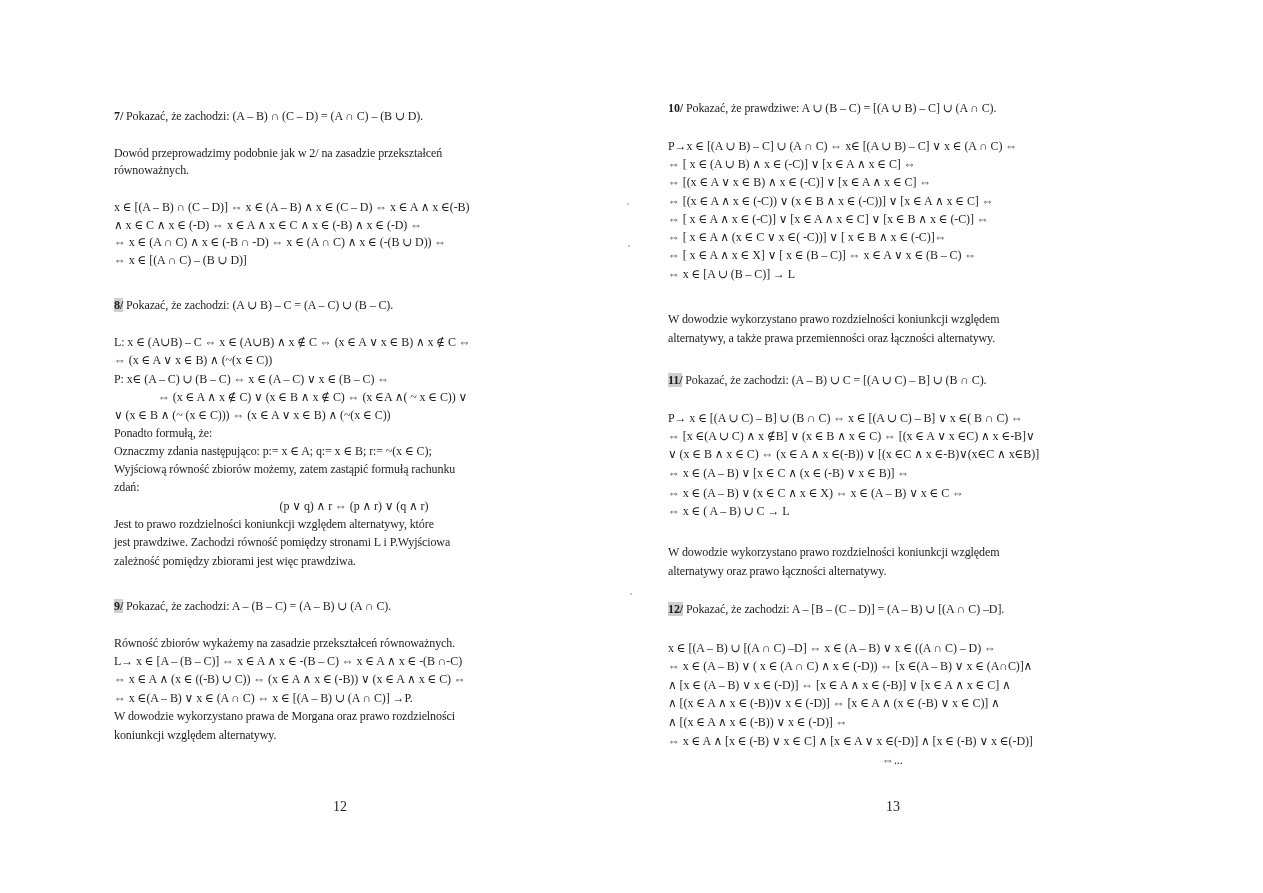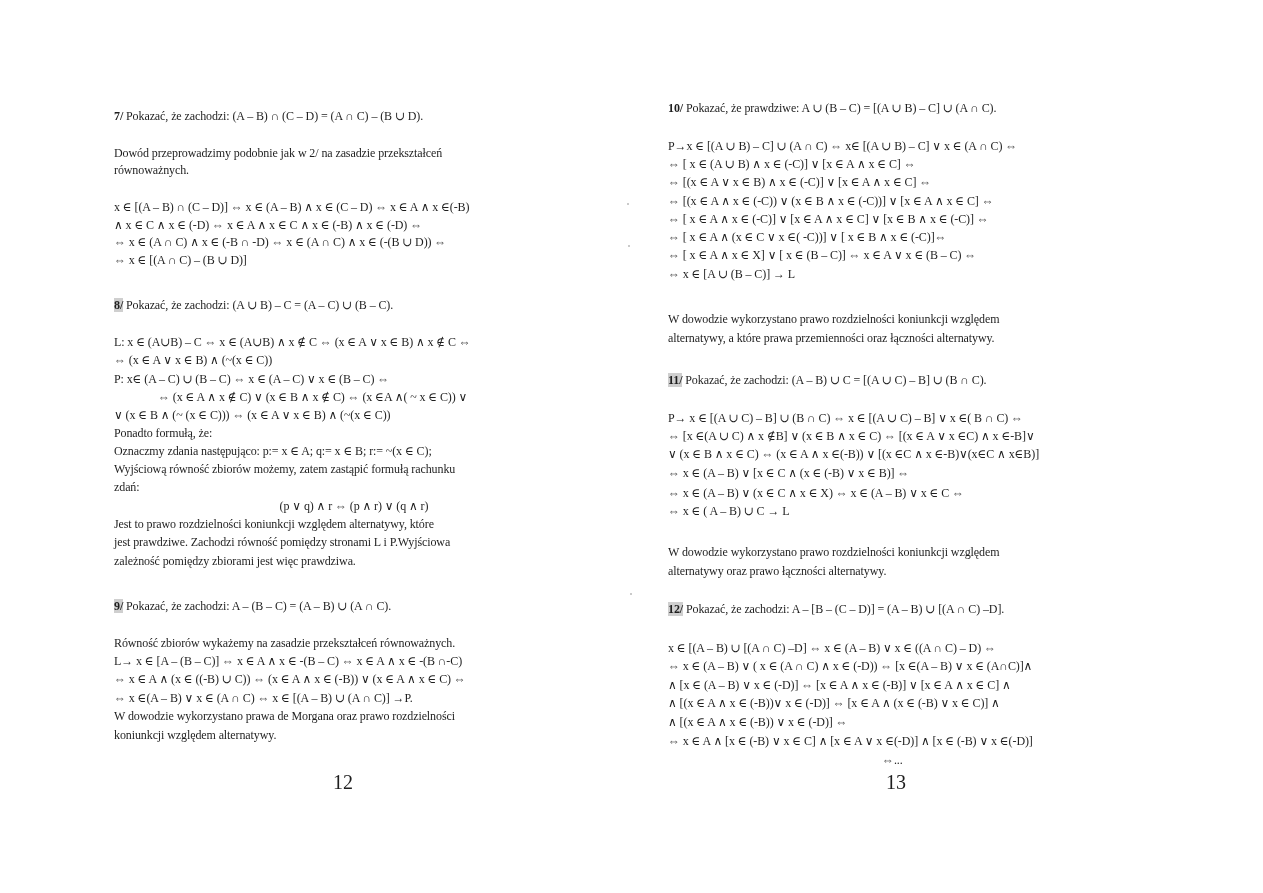--- a/index.html
+++ b/index.html
@@ -8,21 +8,21 @@
     font-family: "Liberation Serif", "DejaVu Serif", serif;
     color: #1e1e1e;
   }
   .page { position: absolute; top: 0; }
   .page-left { left: 114px; width: 480px; }
   .page-right { left: 668px; width: 486px; }
   .line { position: absolute; left: 0; white-space: nowrap; font-size: 12px; line-height: 17px; letter-spacing: -0.1px; }
   .num { font-weight: bold; }
   .hl { background: #cfcfcf; }
   .centered { text-align: center; width: 100%; }
-  .pageno { position: absolute; font-size: 20px; }
+  .pageno { position: absolute; font-size: 14px; margin-top: 28px; }
   .speck { position: absolute; width: 2px; height: 2px; background: #b8b8b8; border-radius: 1px; }
 </style>
 </head>
 <body>
 
 <div class="page page-left">
 
   <div class="line" style="top:108px;"><span class="num">7/</span> <span>Pokazać, że zachodzi: (A – B) ∩ (C – D) = (A ∩ C) – (B ∪ D).</span></div>
   <div class="line" style="top:145px;">Dowód przeprowadzimy podobnie jak w 2/ na zasadzie przekształceń</div>
   <div class="line" style="top:162px;">równoważnych.</div>
@@ -61,21 +61,21 @@
   <div class="line" style="top:100px;"><span class="num">10/</span> <span>Pokazać, że prawdziwe: A ∪ (B – C) = [(A ∪ B) – C] ∪ (A ∩ C).</span></div>
   <div class="line" style="top:138px;">P→x ∈ [(A ∪ B) – C] ∪ (A ∩ C) ⇔ x∈ [(A ∪ B) – C] ∨ x ∈ (A ∩ C) ⇔</div>
   <div class="line" style="top:156px;">⇔ [ x ∈ (A ∪ B) ∧ x ∈ (-C)] ∨ [x ∈ A ∧ x ∈ C] ⇔</div>
   <div class="line" style="top:174px;">⇔ [(x ∈ A ∨ x ∈ B) ∧ x ∈ (-C)] ∨ [x ∈ A ∧ x ∈ C] ⇔</div>
   <div class="line" style="top:193px;">⇔ [(x ∈ A ∧ x ∈ (-C)) ∨ (x ∈ B ∧ x ∈ (-C))] ∨ [x ∈ A ∧ x ∈ C] ⇔</div>
   <div class="line" style="top:211px;">⇔ [ x ∈ A ∧ x ∈ (-C)] ∨ [x ∈ A ∧ x ∈ C] ∨ [x ∈ B ∧ x ∈ (-C)] ⇔</div>
   <div class="line" style="top:229px;">⇔ [ x ∈ A ∧ (x ∈ C ∨ x ∈( -C))] ∨ [ x ∈ B ∧ x ∈ (-C)]⇔</div>
   <div class="line" style="top:247px;">⇔ [ x ∈ A ∧ x ∈ X] ∨ [ x ∈ (B – C)] ⇔ x ∈ A ∨ x ∈ (B – C) ⇔</div>
   <div class="line" style="top:266px;">⇔ x ∈ [A ∪ (B – C)] → L</div>
   <div class="line" style="top:311px;">W dowodzie wykorzystano prawo rozdzielności koniunkcji względem</div>
-  <div class="line" style="top:330px;">alternatywy, a które prawa przemienności oraz łączności alternatywy.</div>
+  <div class="line" style="top:330px;">alternatywy, a także prawa przemienności oraz łączności alternatywy.</div>
 
   <div class="line" style="top:372px;"><span class="num hl">11/</span> <span>Pokazać, że zachodzi: (A – B) ∪ C = [(A ∪ C) – B] ∪ (B ∩ C).</span></div>
   <div class="line" style="top:410px;">P→ x ∈ [(A ∪ C) – B] ∪ (B ∩ C) ⇔ x ∈ [(A ∪ C) – B] ∨ x ∈( B ∩ C)  ⇔</div>
   <div class="line" style="top:428px;">⇔ [x ∈(A ∪ C) ∧ x ∉B] ∨ (x ∈ B ∧ x ∈ C) ⇔ [(x ∈ A ∨ x ∈C) ∧ x ∈-B]∨</div>
   <div class="line" style="top:446px;">∨ (x ∈ B ∧ x ∈ C) ⇔ (x ∈ A ∧ x ∈(-B)) ∨ [(x ∈C ∧ x ∈-B)∨(x∈C ∧ x∈B)]</div>
   <div class="line" style="top:465px;">⇔ x ∈ (A – B) ∨ [x ∈ C ∧ (x ∈ (-B) ∨ x ∈ B)] ⇔</div>
   <div class="line" style="top:485px;">⇔ x ∈ (A – B) ∨ (x ∈ C ∧ x ∈ X) ⇔ x ∈ (A – B) ∨ x ∈ C ⇔</div>
   <div class="line" style="top:503px;">⇔ x ∈ ( A – B) ∪ C → L</div>
   <div class="line" style="top:544px;">W dowodzie wykorzystano prawo rozdzielności koniunkcji względem</div>
   <div class="line" style="top:563px;">alternatywy oraz prawo łączności alternatywy.</div>

